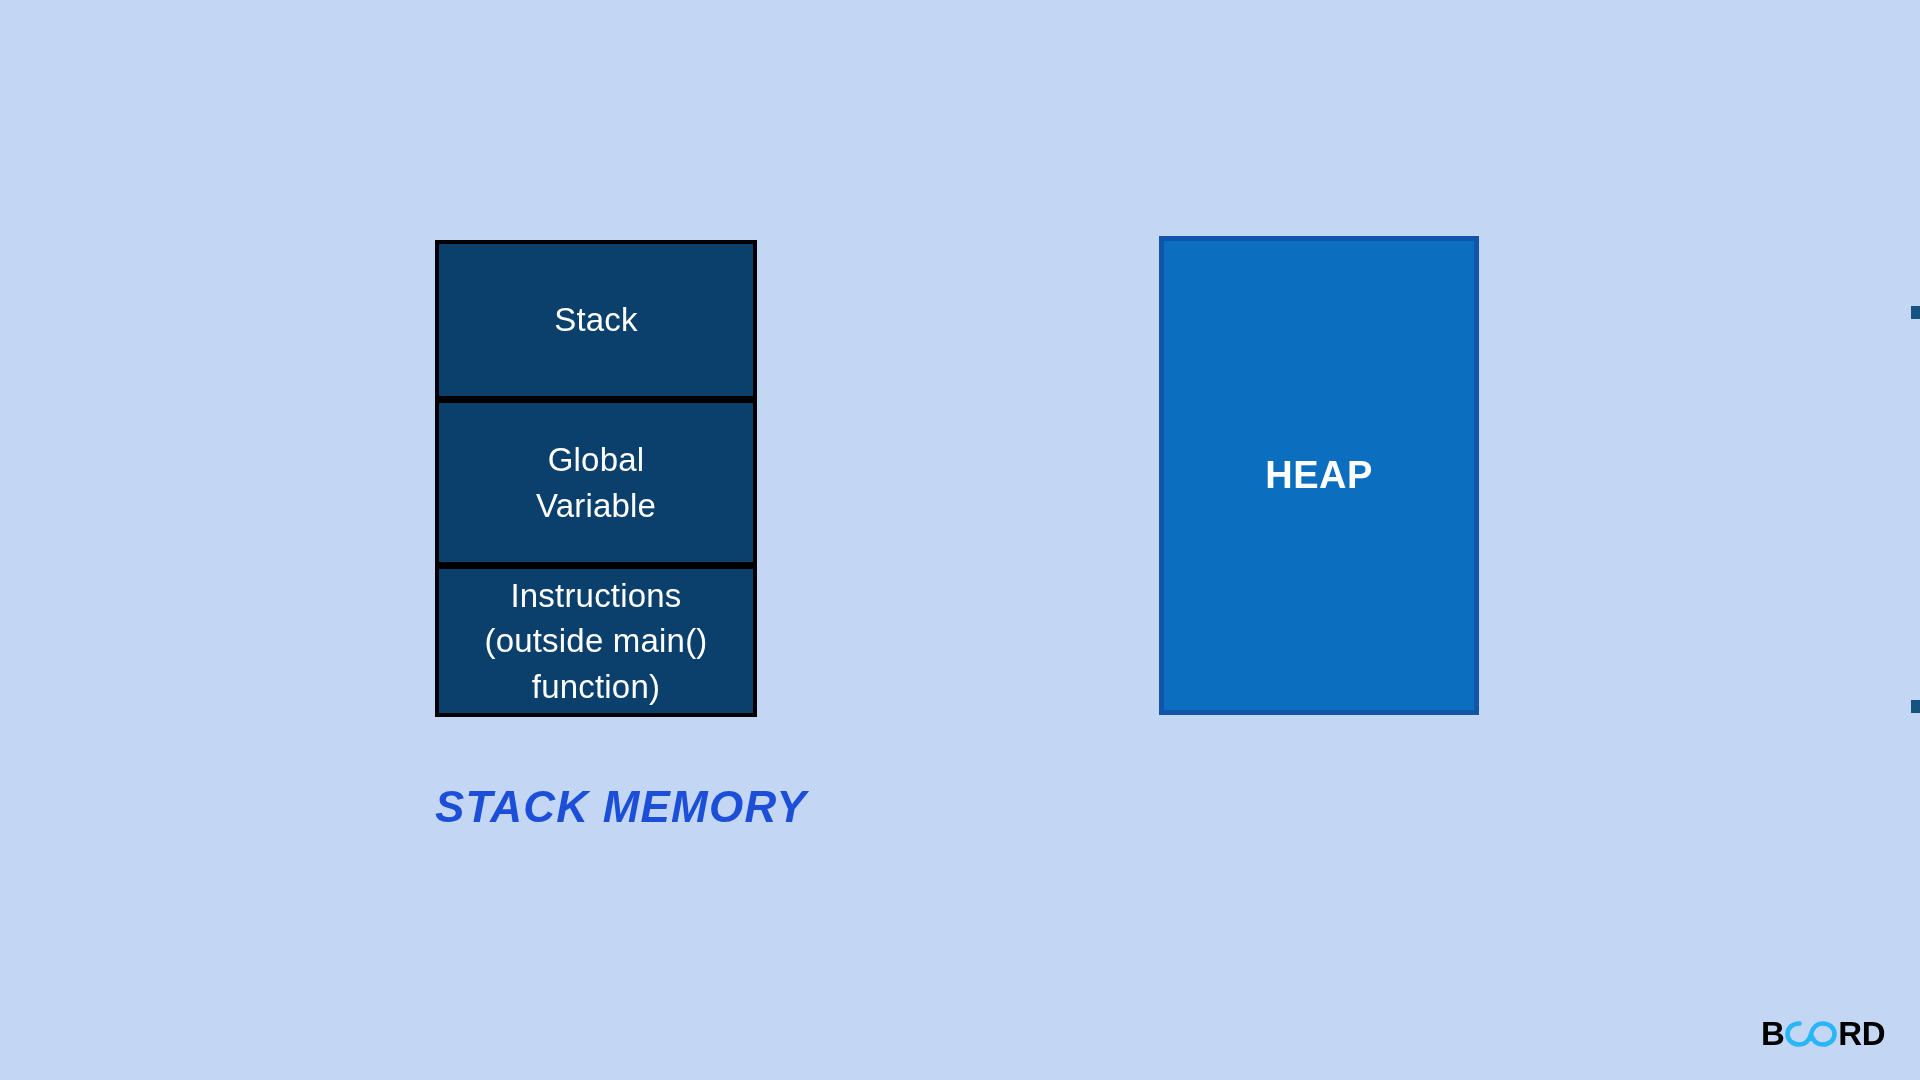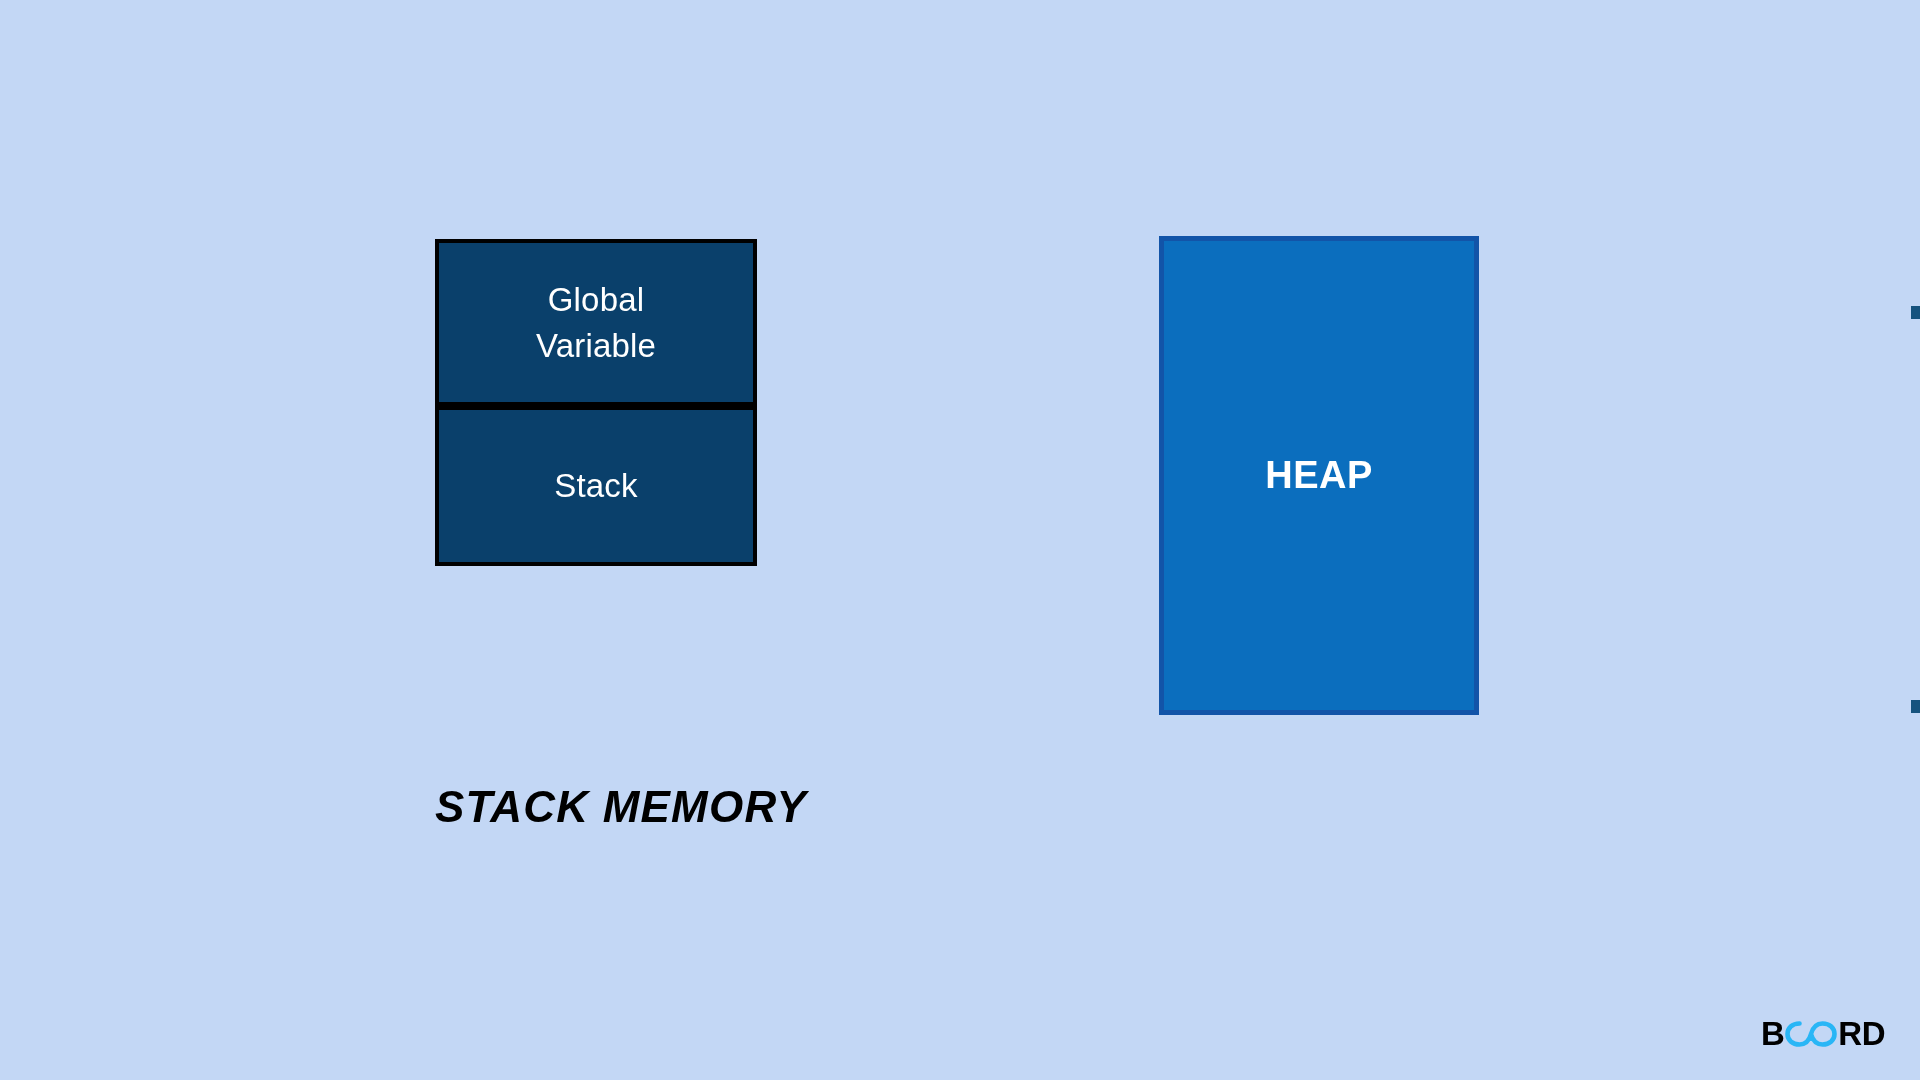--- a/index.html
+++ b/index.html
@@ -73,21 +73,21 @@
     font-family: "Liberation Sans", sans-serif;
     font-weight: 700;
     font-size: 38px;
     letter-spacing: 0.5px;
     text-align: left;
   }
 
   
   .caption {
     position: absolute;
-    color: #000000;
+    color: #1d4ed8;
     font-family: "Liberation Sans", sans-serif;
     font-weight: 700;
     font-style: italic;
     font-size: 44px;
     letter-spacing: 1.2px;
     white-space: nowrap;
     text-align: center;
   }
   .caption-stack   { left: 435px; top: 782px; width: 322px; }
   .caption-dynamic { left: 1159px; top: 782px; width: 320px; }
@@ -127,28 +127,31 @@
   }
   .logo .logo-mark svg { display: block; }
 </style>
 </head>
 <body>
 
 <div id="canvas">
 
   <div class="stack-column">
 
+    <div class="mem-box seg-stack">
+      <span class="txt">Stack</span>
+    </div>
+
     <div class="mem-box seg-global">
       <span class="txt">Global<br>Variable</span>
     </div>
 
-    <div class="mem-box seg-stack">
-      <span class="txt">Stack</span>
+    <div class="mem-box seg-instr">
+      <span class="txt">Instructions<br>(outside main()<br>function)</span>
     </div>
-
 
   </div>
 
   <div class="caption caption-stack">STACK MEMORY</div>
 
   <div class="heap-box">
     <span class="heap-label">HEAP</span>
   </div>
 
 

